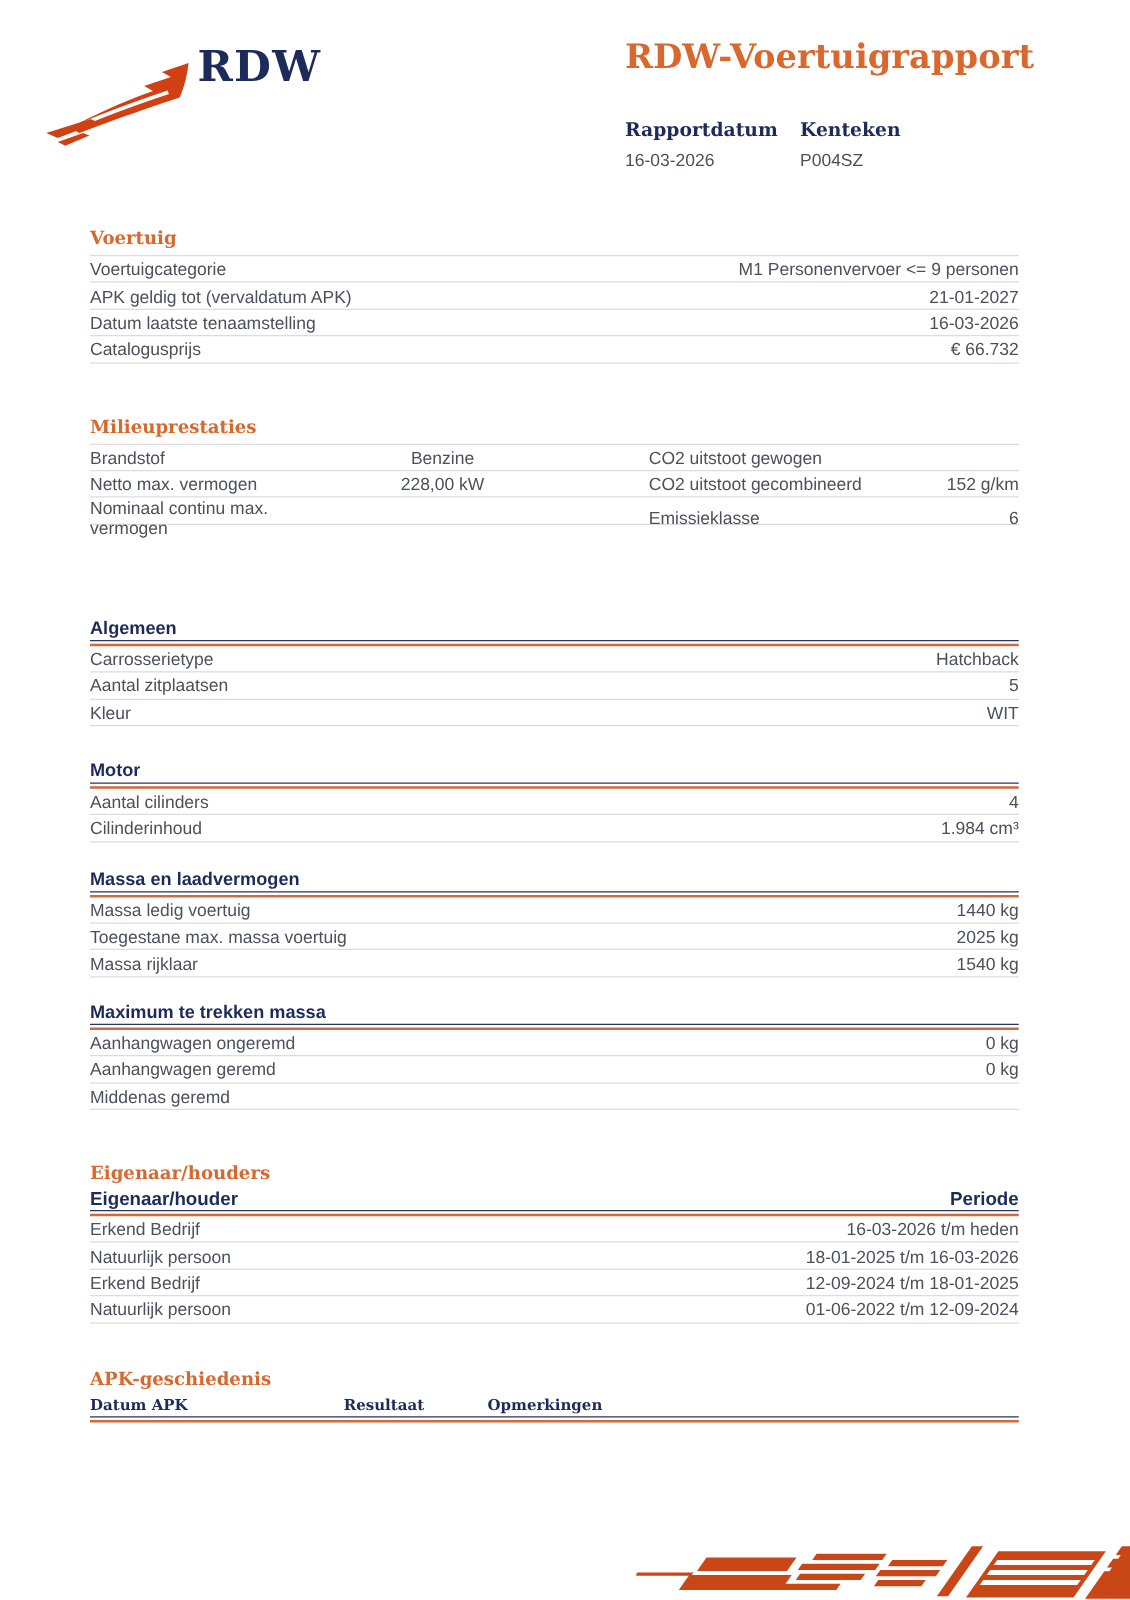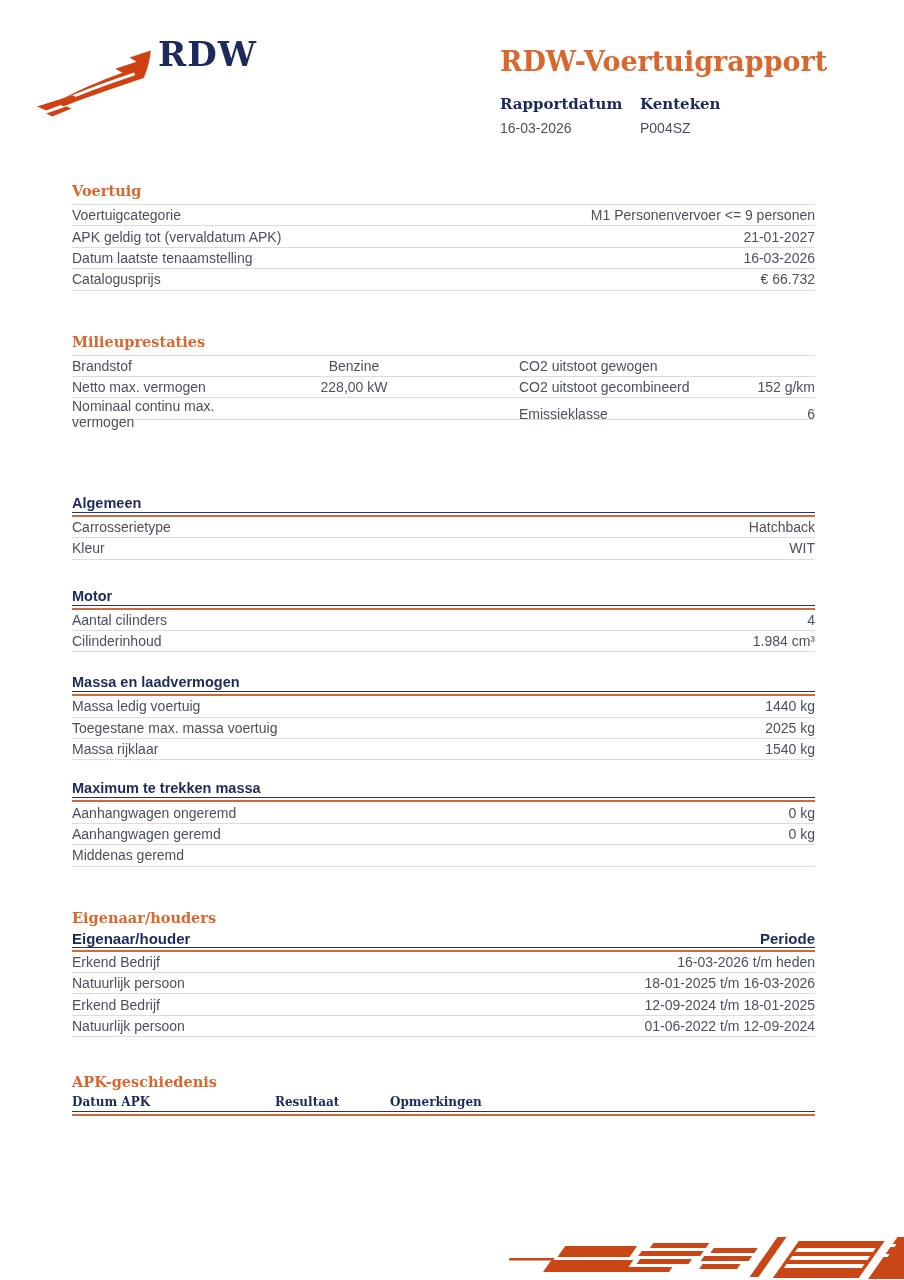--- a/index.html
+++ b/index.html
@@ -5,21 +5,21 @@
   html,body{margin:0;padding:0;background:#ffffff;}
   .page{position:relative;width:904px;height:1280px;background:#fff;overflow:hidden;
         font-family:"Liberation Sans",sans-serif;color:#4b505c;}
   .content{margin-left:72px;width:743px;}
 
   
   .header{position:relative;height:180px;}
   .logo-feather{position:absolute;left:36px;top:48px;}
   .logo-text{position:absolute;left:158px;top:34px;font-family:"DejaVu Serif",serif;
              font-weight:bold;font-size:34px;color:#1d2b5a;letter-spacing:1px;}
-  .doc-title{position:absolute;left:500px;top:46px;font-family:"DejaVu Serif",serif;
+  .doc-title{position:absolute;left:500px;top:30px;font-family:"DejaVu Serif",serif;
              font-weight:bold;font-size:27px;color:#d8682e;white-space:nowrap;}
   .meta{position:absolute;left:500px;top:95px;display:grid;
         grid-template-columns:140px auto;grid-column-gap:0;}
   .meta .lbl{font-family:"DejaVu Serif",serif;font-weight:bold;font-size:15px;color:#1d2b5a;}
   .meta .val{font-size:14px;color:#4b505c;margin-top:7px;}
 
   
   .sec-h{font-family:"DejaVu Serif",serif;font-weight:bold;font-size:14.5px;
          color:#d8682e;line-height:18px;}
   .sub-h{font-weight:bold;font-size:14.5px;color:#1d2b5a;line-height:17px;}
@@ -130,20 +130,24 @@
     <div class="s-eigenschappen">
 
       <div class="sub-algemeen">
         <div class="sub-h">Algemeen</div>
         <div class="rule2"></div>
         <div class="trow">
           <span>Carrosserietype</span>
           <span class="v">Hatchback</span>
         </div>
         <div class="trow">
+          <span>Aantal zitplaatsen</span>
+          <span class="v">5</span>
+        </div>
+        <div class="trow">
           <span>Kleur</span>
           <span class="v">WIT</span>
         </div>
       </div>
 
       <div class="sub-motor">
         <div class="sub-h">Motor</div>
         <div class="rule2"></div>
         <div class="trow">
           <span>Aantal cilinders</span>

